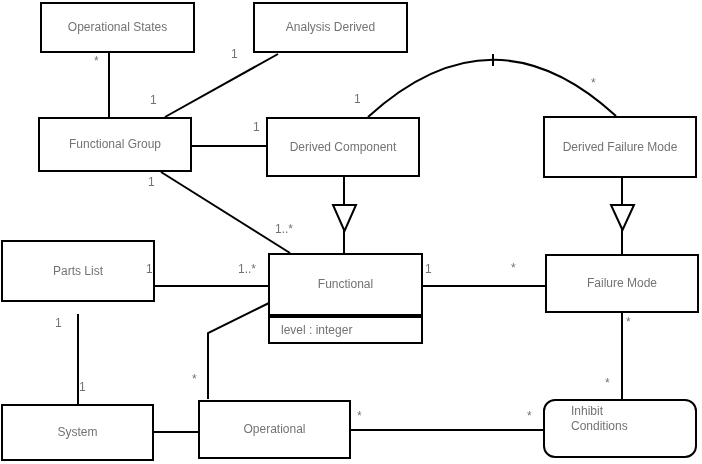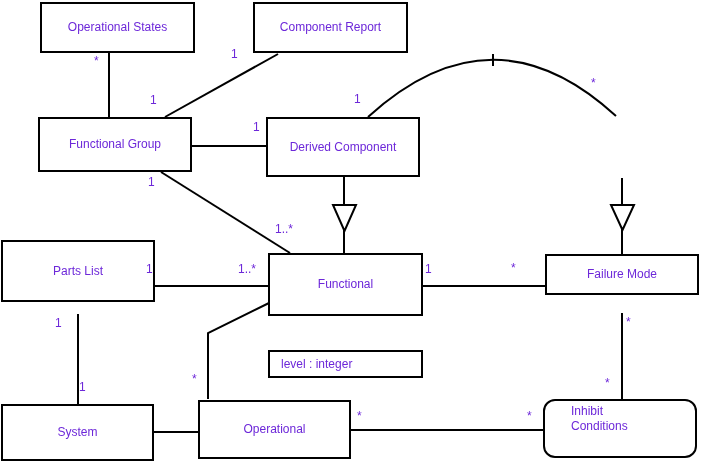--- a/index.html
+++ b/index.html
@@ -1,30 +1,30 @@
 <!DOCTYPE html>
 <html><head>
 <meta charset="utf-8">
 <style>
   html,body{margin:0;padding:0;background:#fff;}
   .diagram{
     position:relative;width:702px;height:464px;background:#ffffff;
-    font-family:"Liberation Sans",sans-serif;color:#6d28d9;overflow:hidden;
+    font-family:"Liberation Sans",sans-serif;color:#737373;overflow:hidden;
   }
   .wires{position:absolute;left:0;top:0;}
   .wires line,.wires path,.wires polyline{stroke:#000;stroke-width:2;fill:none;}
   .wires polygon{fill:#fff;stroke:#000;stroke-width:2;stroke-linejoin:miter;}
   .uml-class{
     position:absolute;box-sizing:border-box;border:2px solid #000;background:#fff;
     display:flex;align-items:center;justify-content:center;
     font-size:12px;line-height:15px;text-align:center;
   }
   .uml-attrs{
     position:absolute;box-sizing:border-box;border:2px solid #000;background:#fff;
-    display:flex;align-items:center;font-size:12px;padding-left:11px;margin-top:34px;
+    display:flex;align-items:center;font-size:12px;padding-left:11px;
   }
   .inhibit{
     justify-content:flex-start;align-items:flex-start;text-align:left;
     padding:3px 0 0 26px;white-space:pre-line;border-radius:12px;
   }
   .mult{position:absolute;font-size:12px;line-height:13px;}
 </style>
 </head>
 <body>
 
@@ -64,44 +64,47 @@
     <line x1="622" y1="178" x2="622" y2="206"></line>
     <polygon points="611,205 634,205 622.5,230"></polygon>
     <line x1="622" y1="229" x2="622" y2="254"></line>
   </svg>
 
   <div class="uml-class" style="left:40px;top:2px;width:155px;height:51px">
     <span>Operational States</span>
   </div>
 
   <div class="uml-class" style="left:253px;top:2px;width:155px;height:51px">
-    <span>Component Report</span>
+    <span>Analysis Derived</span>
   </div>
 
   <div class="uml-class" style="left:38px;top:117px;width:154px;height:55px">
     <span>Functional Group</span>
   </div>
 
   <div class="uml-class" style="left:266px;top:117px;width:154px;height:60px">
     <span>Derived Component</span>
   </div>
 
+  <div class="uml-class" style="left:543px;top:116px;width:154px;height:62px">
+    <span>Derived Failure Mode</span>
+  </div>
 
   <div class="uml-class" style="left:1px;top:240px;width:154px;height:62px">
     <span>Parts List</span>
   </div>
 
   <div class="uml-class" style="left:268px;top:253px;width:155px;height:63px">
     <span>Functional</span>
   </div>
   <div class="uml-attrs" style="left:268px;top:316px;width:155px;height:28px">
     <span>level : integer</span>
   </div>
 
-  <div class="uml-class" style="left:545px;top:254px;width:154px;height:41px">
+  <div class="uml-class" style="left:545px;top:254px;width:154px;height:59px">
     <span>Failure Mode</span>
   </div>
 
   <div class="uml-class" style="left:1px;top:404px;width:153px;height:57px">
     <span>System</span>
   </div>
 
   <div class="uml-class" style="left:198px;top:400px;width:153px;height:59px">
     <span>Operational</span>
   </div>

